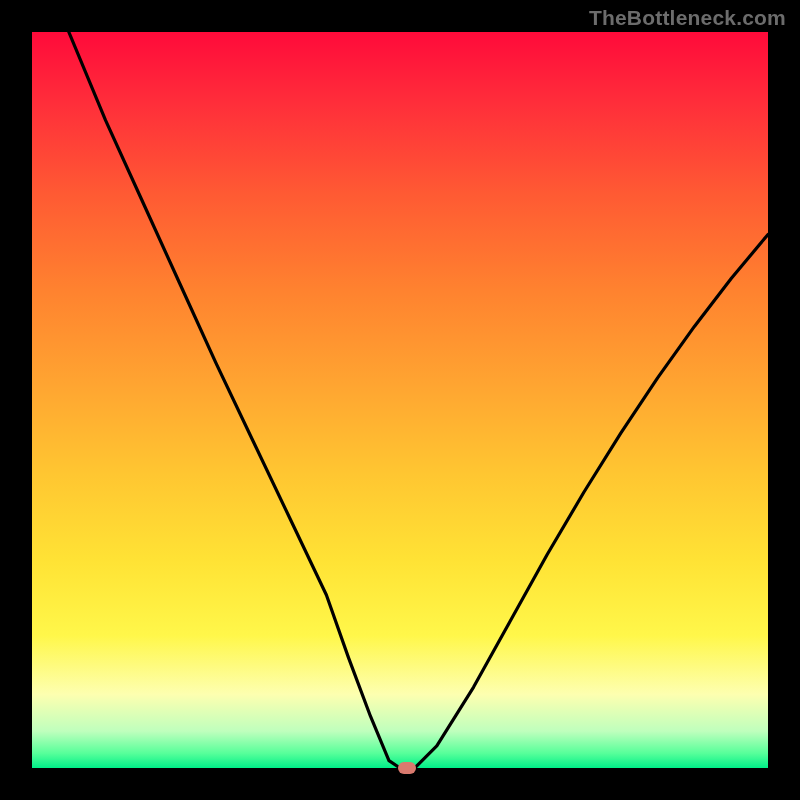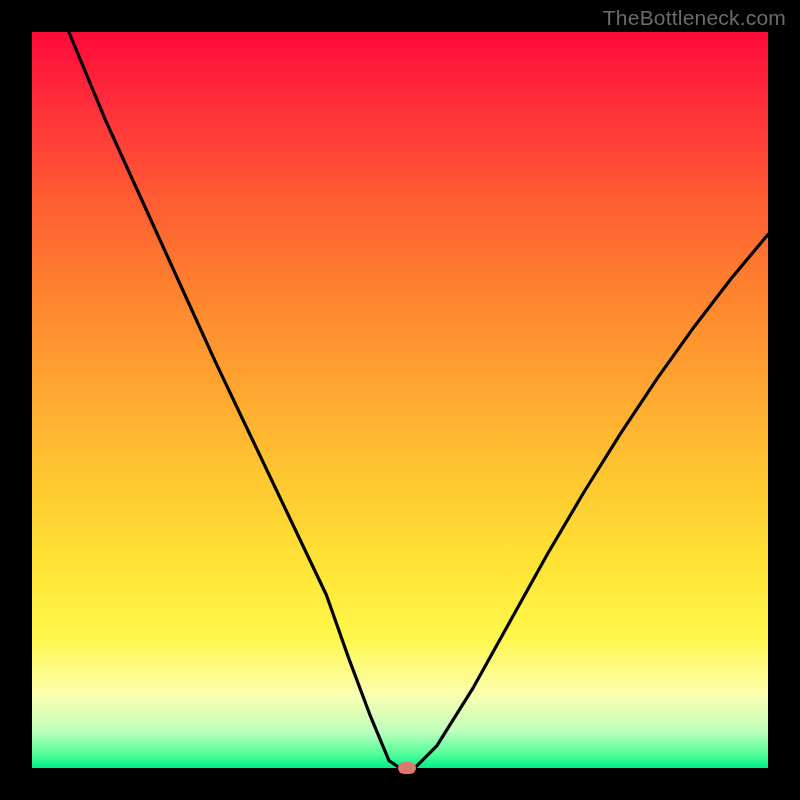--- a/index.html
+++ b/index.html
@@ -39,21 +39,21 @@
       #57ff9a 98%,
       #00ef88 100%
     );
   }
   .watermark {
     position: absolute;
     top: 6px;
     right: 14px;
     color: #6c6c6c;
     font-size: 21px;
-    font-weight: 400;
+    font-weight: 700;
     letter-spacing: 0.2px;
   }
   svg.curve {
     position: absolute;
     top: 0;
     left: 0;
     width: 736px;
     height: 736px;
   }
   .marker {

